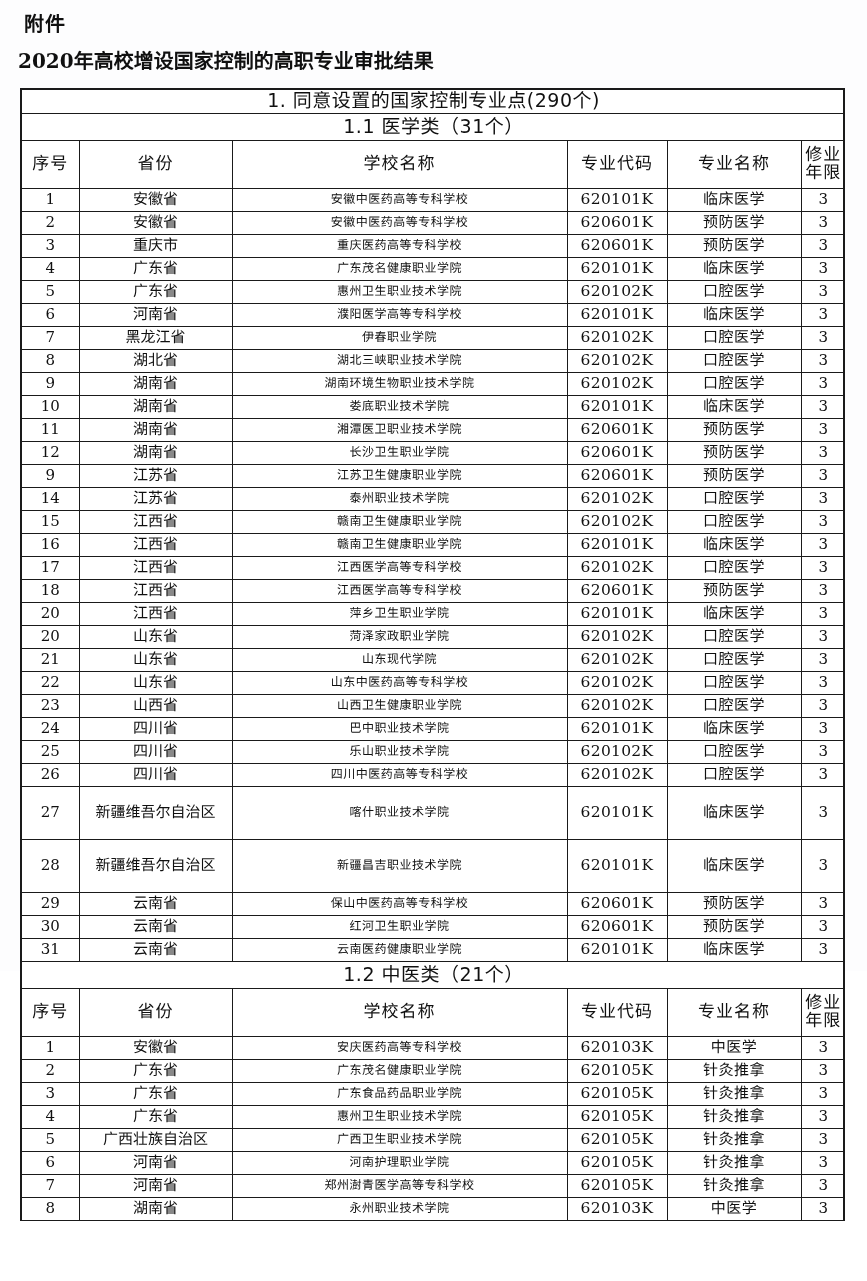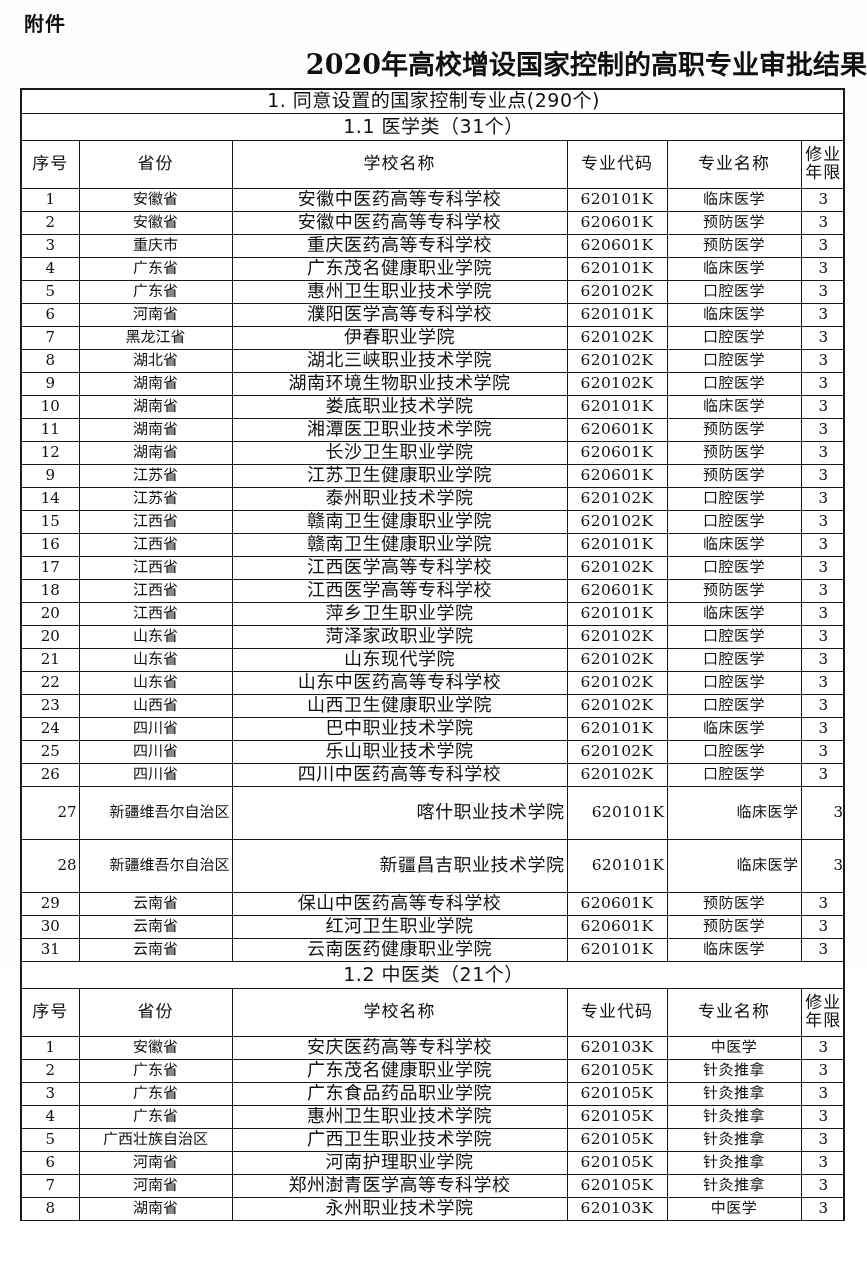--- a/index.html
+++ b/index.html
@@ -33,27 +33,27 @@
     font-size: 20px;
     font-weight: bold;
     letter-spacing: 1px;
     line-height: 1;
   }
   .doc-title {
     position: absolute;
     left: 0;
     right: 0;
     top: 50px;
-    text-align: right;
+    text-align: left;
     font-family: "DejaVu Serif", "Liberation Serif", serif;
-    font-size: 27px;
+    font-size: 20px;
     font-weight: bold;
     letter-spacing: 0px;
     line-height: 1.1;
-    padding-left: 27px;
+    padding-left: 18px;
   }
 
   
   .table-wrap {
     position: absolute;
     left: 20px;
     top: 88px;
     width: 825px;
     border: 2px solid #1a1a1a;
     border-bottom: none;
@@ -116,26 +116,26 @@
   
   col.c-idx    { width: 57px; }
   col.c-prov   { width: 153px; }
   col.c-school { width: 335px; }
   col.c-code   { width: 100px; }
   col.c-major  { width: 134px; }
   col.c-term   { width: 44px; }
 
   td.idx  { font-size: 15px; font-family: "DejaVu Serif", "Liberation Serif", serif; }
   td.prov { font-size: 15px; }
-  td.school { font-size: 18px; letter-spacing: 0.5px; }
+  td.school { font-size: 12px; letter-spacing: 0.5px; }
   td.code { font-size: 15.5px; font-family: "DejaVu Serif", "Liberation Serif", serif; letter-spacing: 0.3px; }
   td.major { font-size: 15px; letter-spacing: 0.5px; }
   td.term { font-size: 15px; font-family: "DejaVu Serif", "Liberation Serif", serif; }
 
-  tr.tall td { height: 53px; text-align: right; }
+  tr.tall td { height: 53px; }
   td.prov-wrap { line-height: 1.25; font-size: 15px; }
 </style>
 </head>
 <body>
 
 <div class="page">
 
   <div class="attach-label">附件</div>
 
   <div class="doc-title">2020年高校增设国家控制的高职专业审批结果</div>

